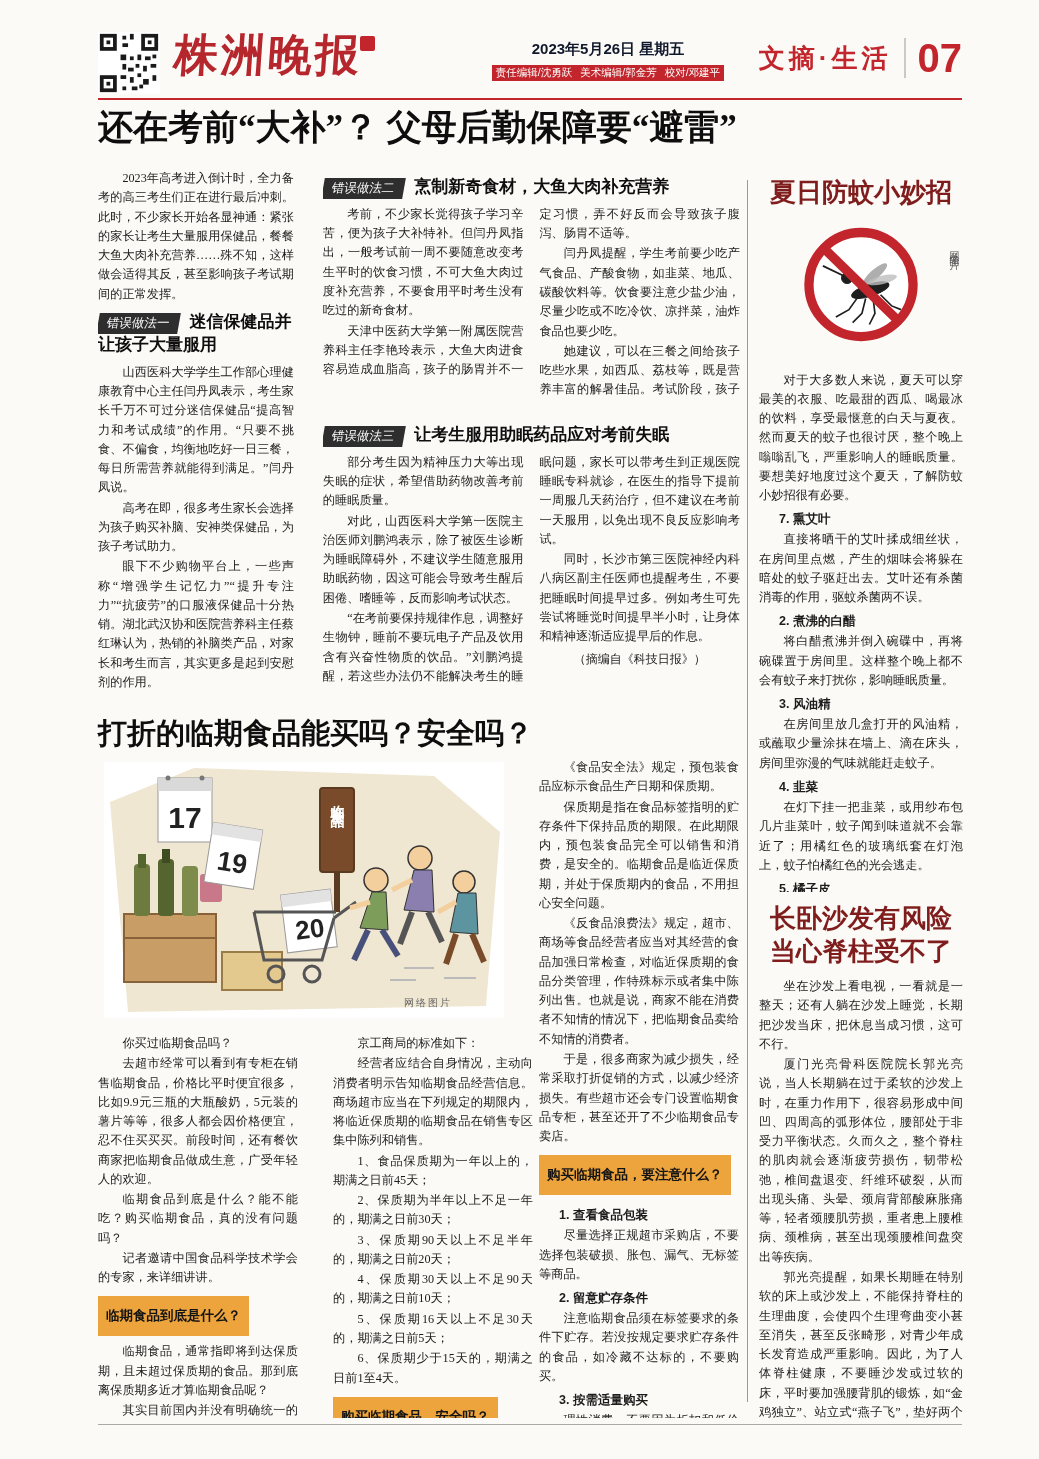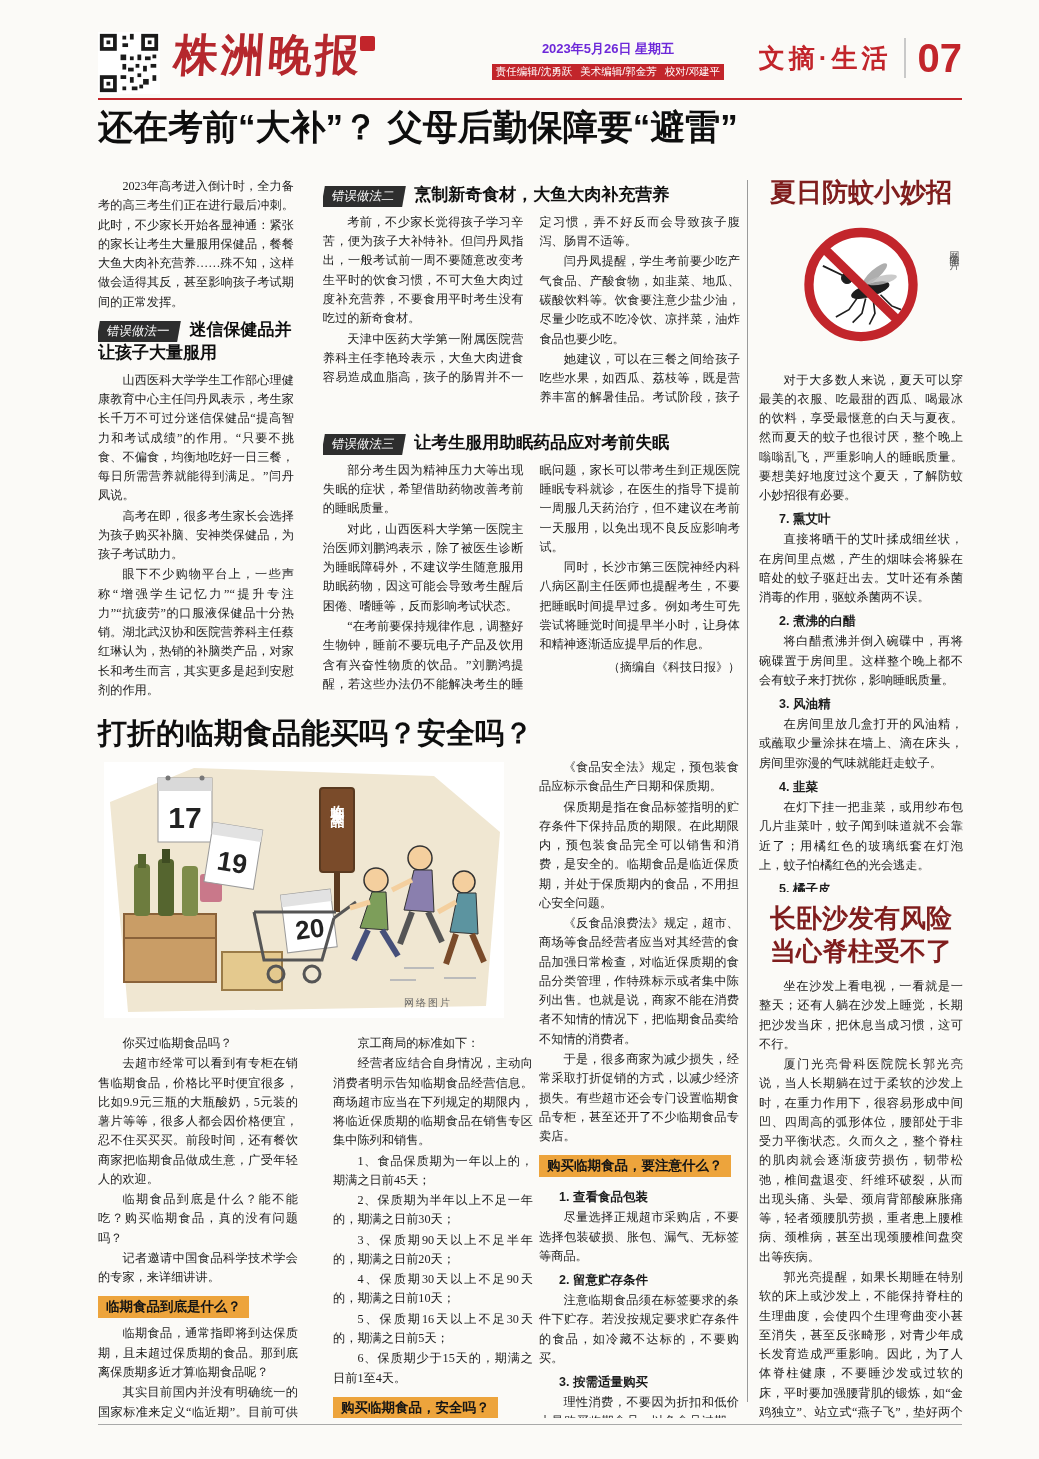--- a/index.html
+++ b/index.html
@@ -12,38 +12,38 @@
   
   .header { position:absolute; left:98px; top:34px; width:864px; height:60px; }
   .qr { position:absolute; left:0; top:-2px; width:62px; height:62px; }
   .masthead {
     position:absolute; left:76px; top:0px; font-family:"Liberation Serif", serif;
     font-weight:bold; font-size:44px; color:#b5272d; letter-spacing:3px;
     transform: skewX(-4deg); line-height:1;
   }
   .seal { position:absolute; left:262px; top:2px; width:15px; height:15px; background:#c2252b; border-radius:2px; }
   .header-center { position:absolute; left:370px; top:6px; width:280px; text-align:center; font-family:"Liberation Sans", sans-serif; }
-  .date { font-size:13px; font-weight:bold; color:#6d28d9; margin-bottom:6px; }
+  .date { font-size:15px; font-weight:bold; color:#0f172a; margin-bottom:6px; }
   .chips { display:flex; justify-content:center; gap:0; }
   .chip { background:#c2252b; color:#fff; font-size:10.5px; padding:1px 4px; white-space:nowrap; }
   .header-right { position:absolute; right:0; top:4px; display:flex; align-items:center; gap:12px; font-family:"Liberation Sans", sans-serif; }
   .section-title { font-size:26px; font-weight:bold; color:#c2252b; letter-spacing:4px; }
   .vbar { width:2px; height:40px; background:#c9c9c9; }
   .page-number { font-size:40px; font-weight:bold; color:#c2252b; line-height:1; }
   .header-rule { position:absolute; left:98px; top:98px; width:864px; height:2px; background:#c2252b; }
 
   
   .para { font-size:12.2px; line-height:1.58; text-align:justify; text-indent:2em; color:#1c1c1c; margin:0 0 1px 0; }
-  .attribution { font-size:12px; text-align:right; margin-top:4px; }
+  .attribution { font-size:12px; text-align:center; margin-top:4px; }
   .tip-heading { font-family:"Liberation Sans", sans-serif; font-weight:bold; font-size:12.5px; margin:6px 0 2px 0; text-indent:1.6em; }
 
   
   .main-article { position:absolute; left:98px; top:104px; width:642px; height:604px; }
-  .main-title { font-family:Liberation Sans, sans-serif; font-weight:bold; font-size:35px; color:#0e0e0e; letter-spacing:0px; white-space:nowrap; }
-  .main-cols { display:flex; margin-top:26px; height:524px; overflow:hidden;gap:13px; }
+  .main-title { font-family:Liberation Serif, serif; font-weight:bold; font-size:35px; color:#0e0e0e; letter-spacing:0px; white-space:nowrap; }
+  .main-cols { display:flex; margin-top:18px; height:524px; overflow:hidden;gap:13px; }
   .mcol1 { width:200px; overflow:hidden; }
   .mcol23 { width:426px; margin-left:16px; overflow:hidden; }
   .mistake { margin:7px 0 6px 0; line-height:1.35; }
   .mistake-label {
     display:inline-block; background:#2e2e2e; color:#fff; font-family:"Liberation Sans", sans-serif;
     font-size:12.5px; padding:2px 9px; margin-right:7px; transform:skewX(-10deg);
   }
   .mistake-title { font-family:"Liberation Sans", sans-serif; font-weight:bold; font-size:17px; color:#0e0e0e; }
   .flow2 { column-count:2; column-gap:16px; overflow:hidden; }
   .flowB { height:212px; }
@@ -57,21 +57,21 @@
   .sign-text {
     position:absolute; left:225px; top:32px; writing-mode:vertical-rl; color:#fff;
     font-family:"Liberation Sans", sans-serif; font-size:14px; letter-spacing:3px; font-weight:bold;
   }
   .img-caption-h { position:absolute; right:52px; bottom:8px; font-size:10px; color:#666; letter-spacing:2px; }
   .colA { position:absolute; left:0; top:320px; width:200px; height:384px; overflow:hidden; }
   .colB { position:absolute; left:219px; top:320px; width:200px; height:384px; overflow:hidden;margin-left:16px; }
   .colC { position:absolute; left:441px; top:44px; width:200px; height:660px; overflow:hidden; }
   .subhead-orange {
     display:inline-block; background:#eda43c; color:#141414; font-family:"Liberation Sans", sans-serif;
-    font-weight:bold; font-size:13.5px; padding:2px 8px; margin:8px 0 6px 0;
+    font-weight:bold; font-size:13.5px; padding:11px 8px; margin:8px 0 6px 0;
   }
 
   
   .vseparator { position:absolute; left:747px; top:180px; width:1px; height:1222px; background:#9a9a9a; }
   .right-col { position:absolute; left:759px; top:176px; width:204px; height:1244px; }
   .right-title { font-family:"Liberation Sans", sans-serif; font-weight:bold; font-size:26px; color:#7f1d1d; text-align:center; line-height:1.25; }
   .mosquito-article { position:absolute; top:0; left:0; width:100%; height:716px; overflow:hidden; }
   .mosquito-figure { position:relative; width:100%; height:148px; margin:6px 0 8px 0; }
   .mosquito-figure svg { display:block; margin:0 auto; width:158px; height:140px; }
   .img-caption-v { position:absolute; right:2px; top:28px; writing-mode:vertical-rl; font-size:10px; color:#555; letter-spacing:3px; }

